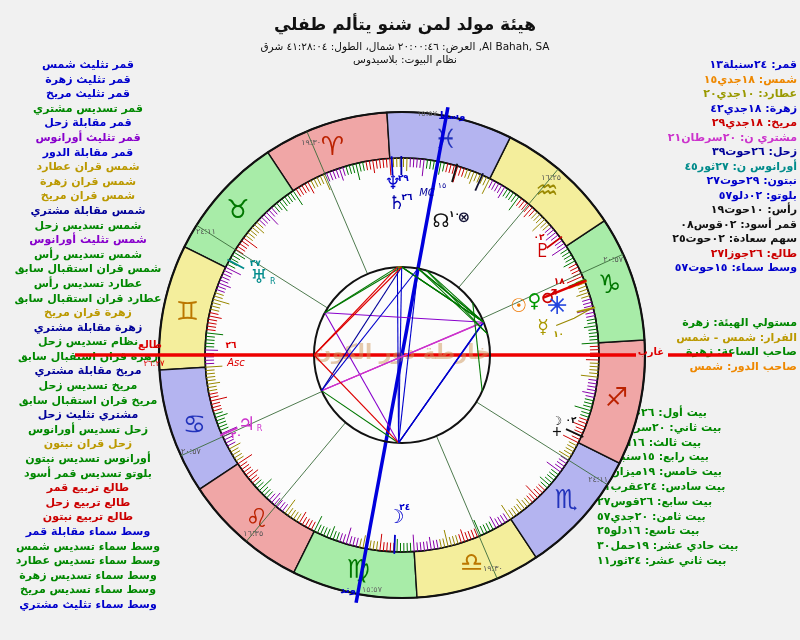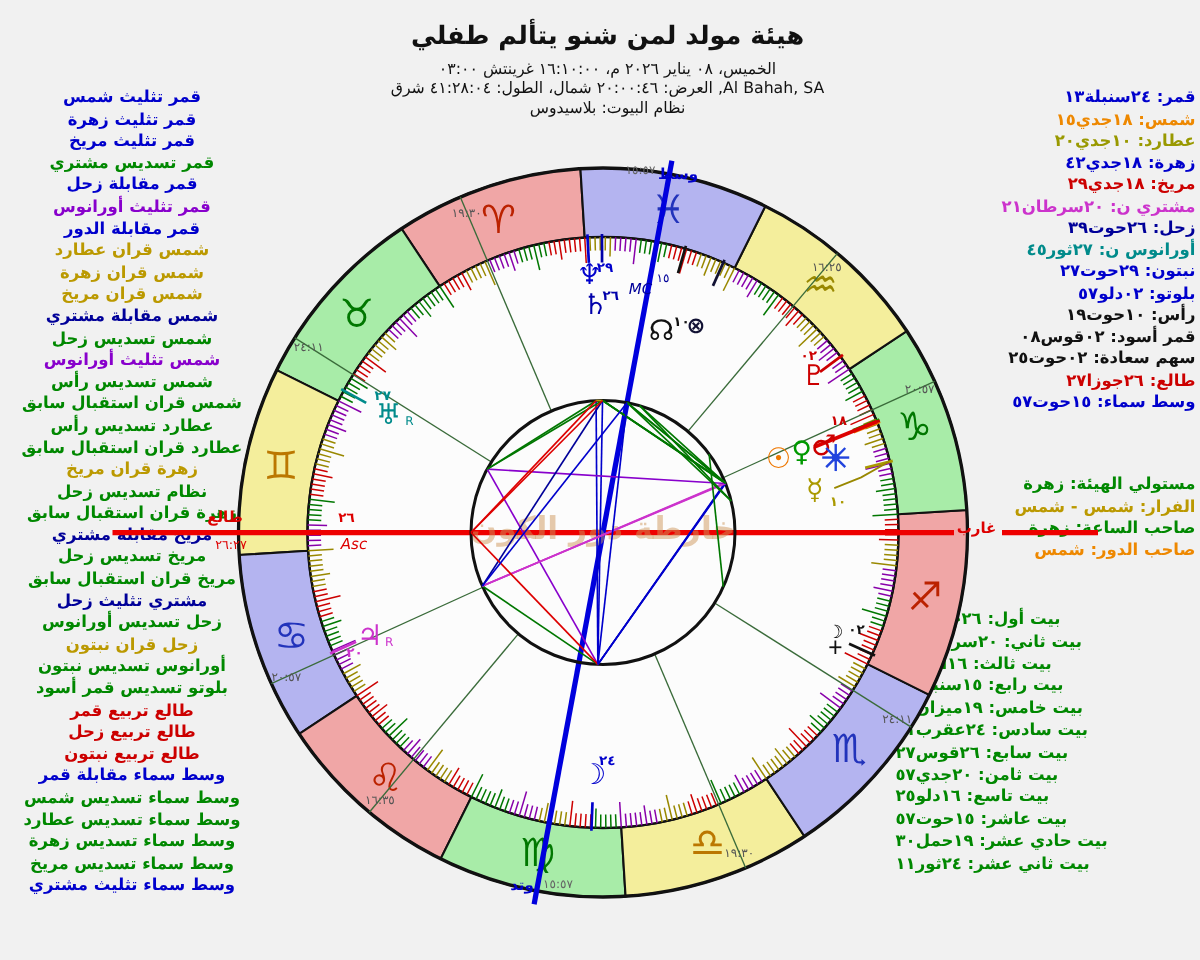--- a/index.html
+++ b/index.html
@@ -19,21 +19,20 @@
   #wheel{position:absolute;left:0;top:0;}
   .c-b{color:#0000cc}.c-n{color:#000099}.c-g{color:#008800}.c-r{color:#cc0000}
   .c-go{color:#bb9900}.c-v{color:#8800cc}.c-m{color:#cc33cc}.c-t{color:#008b8b}
   .c-or{color:#ee8800}.c-ol{color:#999900}.c-k{color:#111111}
 </style>
 </head>
 <body>
 
 <div class="header">
   <div class="title">هيئة مولد لمن شنو يتألم طفلي</div>
-  <div class="sub">الخميس، ٠٨ يناير ٢٠٢٦ م، ١٦:١٠:٠٠ غرينتش ٠٣:٠٠</div>
   <div class="sub">Al Bahah, SA, العرض: ٢٠:٠٠:٤٦ شمال، الطول: ٤١:٢٨:٠٤ شرق</div>
   <div class="sub">نظام البيوت: بلاسيدوس</div>
 </div>
 
 <div id="left-aspects" class="col">
     <div class="c-b">قمر تثليث شمس</div>
     <div class="c-b">قمر تثليث زهرة</div>
     <div class="c-b">قمر تثليث مريخ</div>
     <div class="c-g">قمر تسديس مشتري</div>
     <div class="c-b">قمر مقابلة زحل</div>
@@ -43,20 +42,21 @@
     <div class="c-go">شمس قران زهرة</div>
     <div class="c-go">شمس قران مريخ</div>
     <div class="c-n">شمس مقابلة مشتري</div>
     <div class="c-g">شمس تسديس زحل</div>
     <div class="c-v">شمس تثليث أورانوس</div>
     <div class="c-g">شمس تسديس رأس</div>
     <div class="c-g">شمس قران استقبال سابق</div>
     <div class="c-g">عطارد تسديس رأس</div>
     <div class="c-g">عطارد قران استقبال سابق</div>
     <div class="c-go">زهرة قران مريخ</div>
+    <div class="c-n">زهرة مقابلة مشتري</div>
     <div class="c-g">نظام تسديس زحل</div>
     <div class="c-g">زهرة قران استقبال سابق</div>
     <div class="c-n">مريخ مقابلة مشتري</div>
     <div class="c-g">مريخ تسديس زحل</div>
     <div class="c-g">مريخ قران استقبال سابق</div>
     <div class="c-n">مشتري تثليث زحل</div>
     <div class="c-g">زحل تسديس أورانوس</div>
     <div class="c-go">زحل قران نبتون</div>
     <div class="c-g">أورانوس تسديس نبتون</div>
     <div class="c-g">بلوتو تسديس قمر أسود</div>
@@ -96,21 +96,20 @@
 <div id="right-houses" class="col">
     <div class="c-g">بيت أول: ٢٦جوزاء٢٧</div>
     <div class="c-g">بيت ثاني: ٢٠سرطان٥٧</div>
     <div class="c-g">بيت ثالث: ١٦أسد٣٥</div>
     <div class="c-g">بيت رابع: ١٥سنبلة٥٧</div>
     <div class="c-g">بيت خامس: ١٩ميزان٣٠</div>
     <div class="c-g">بيت سادس: ٢٤عقرب١١</div>
     <div class="c-g">بيت سابع: ٢٦قوس٢٧</div>
     <div class="c-g">بيت ثامن: ٢٠جدي٥٧</div>
     <div class="c-g">بيت تاسع: ١٦دلو٢٥</div>
-    <div class="c-g">بيت عاشر: ١٥حوت٥٧</div>
     <div class="c-g">بيت حادي عشر: ١٩حمل٣٠</div>
     <div class="c-g">بيت ثاني عشر: ٢٤ثور١١</div>
   </div>
 
 <svg id="wheel" width="800" height="640">
     <circle cx="402" cy="355" r="197" fill="#fcfcfc" stroke="none"></circle>
     <path d="M386.9535485944395,112.46628213771987 A243,243 0 0 0 267.7025319148366,152.4828647597579 L293.1250978898058,190.8194418011206 A197,197 0 0 1 389.8018480374674,158.37801473716385 Z" fill="#f0a6a6" stroke="#111" stroke-width="1.4"></path>
     <text x="332.32906922678137" y="155.37783980221818" font-size="26" fill="#bb2200" text-anchor="middle" font-family="DejaVu Sans, sans-serif" font-weight="bold">♈</text>
     <path d="M267.7025319148366,152.4828647597579 A243,243 0 0 0 184.4364133541975,246.76375022288335 L225.6212898385881,267.2529168473581 A197,197 0 0 1 293.1250978898058,190.8194418011206 Z" fill="#a8eca8" stroke="#111" stroke-width="1.4"></path>
     <text x="237.85212394619478" y="218.02940026672786" font-size="26" fill="#007700" text-anchor="middle" font-family="DejaVu Sans, sans-serif" font-weight="bold">♉</text>

